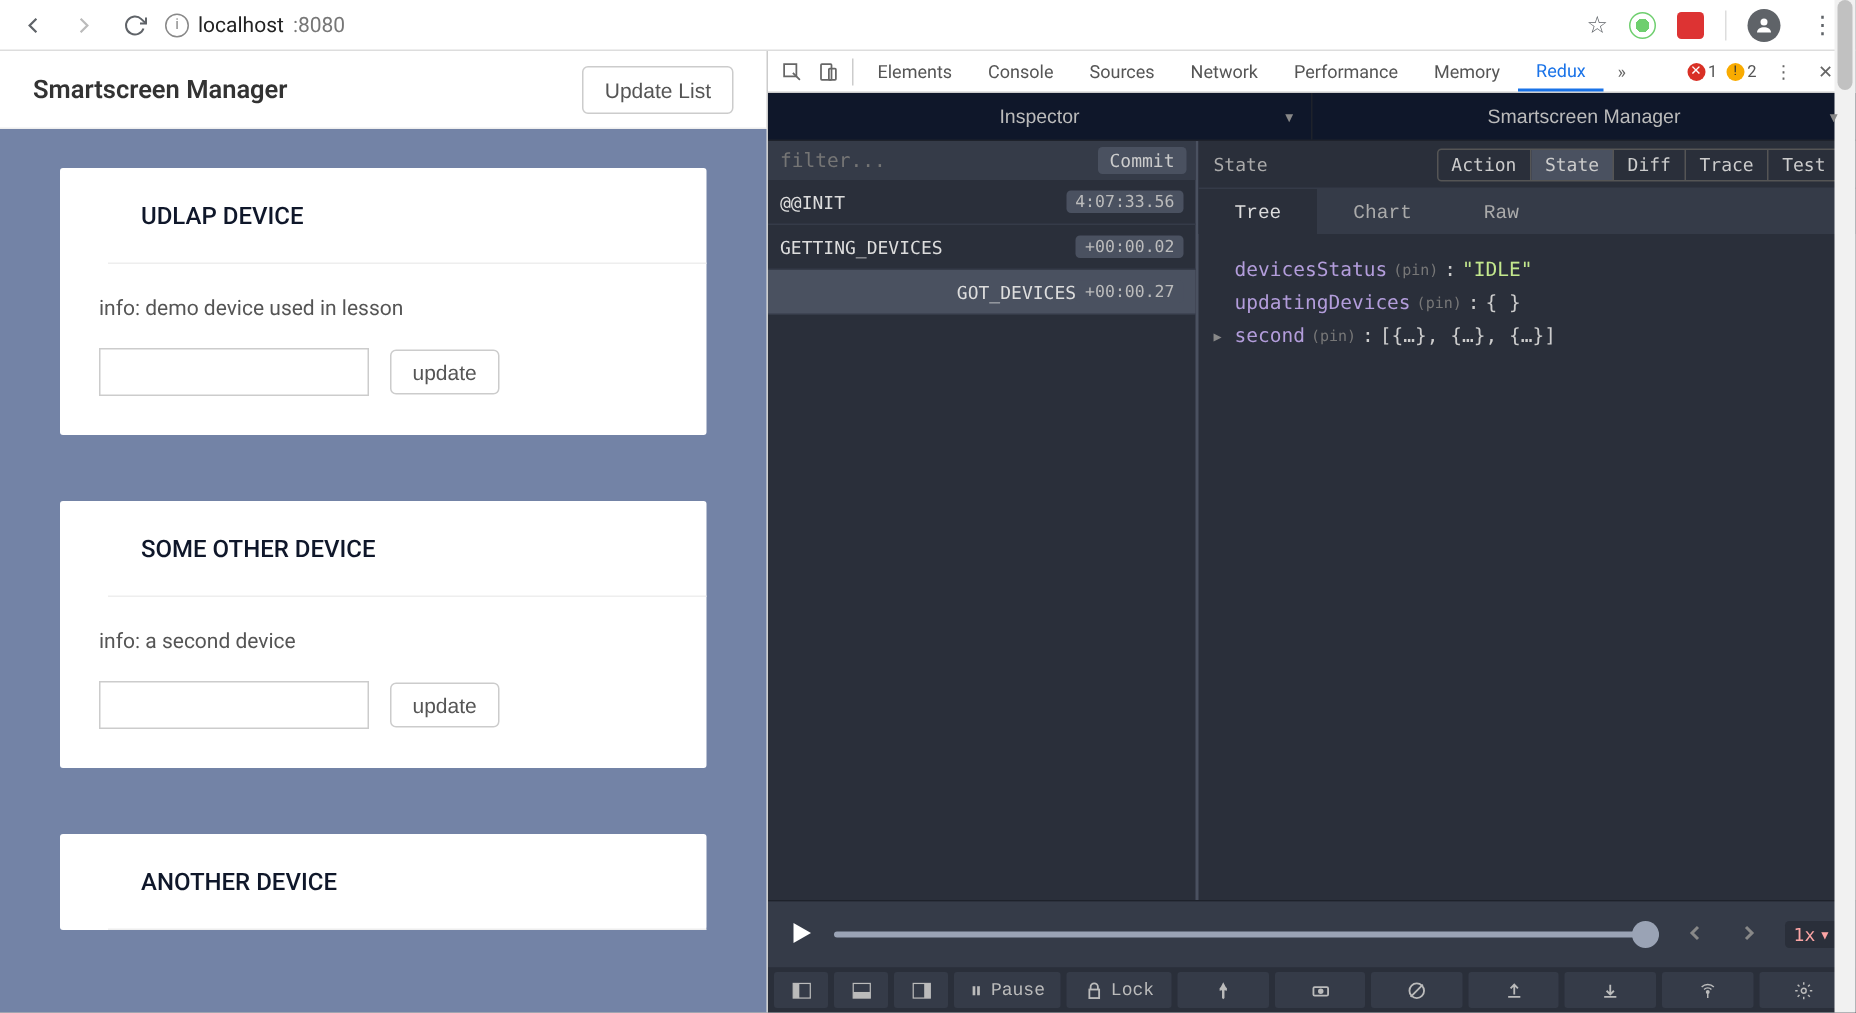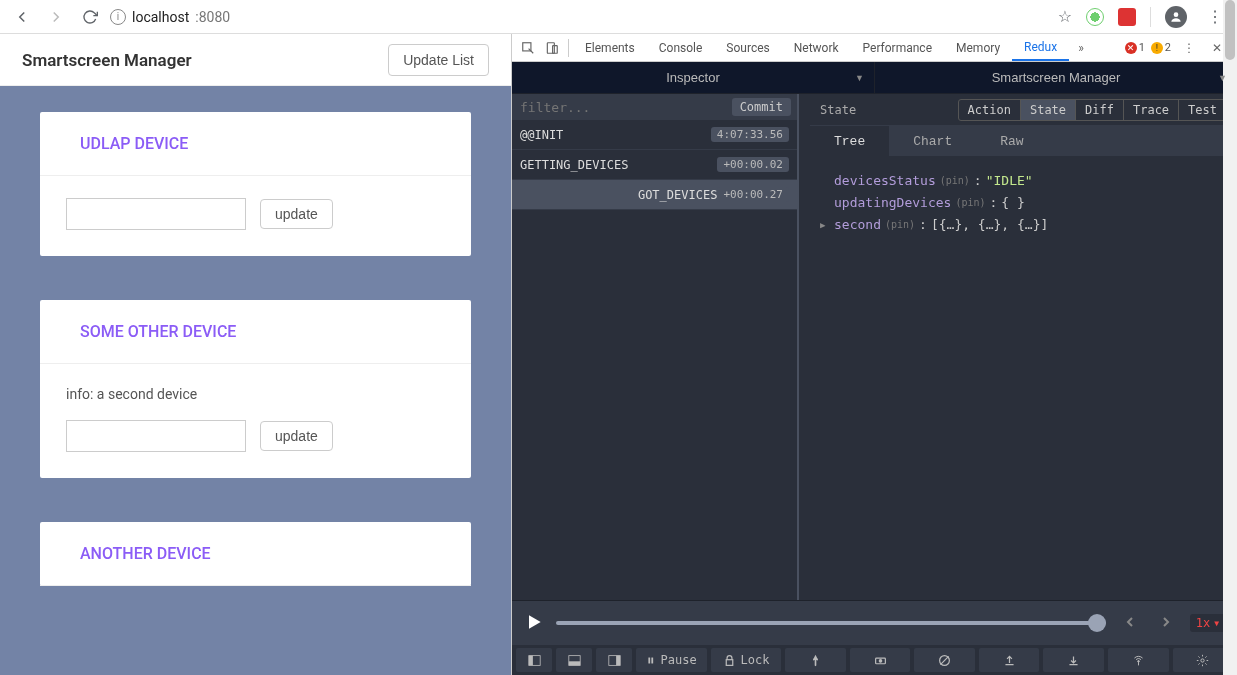--- a/index.html
+++ b/index.html
@@ -21,21 +21,21 @@
 
 .main { display: flex; height: calc(675px - 34px); }
 
 
 .app { width: 512px; background: #fff; border-right: 1px solid #ccc; display:flex; flex-direction:column; }
 .app-header { height: 52px; display: flex; align-items: center; padding: 0 22px; border-bottom: 1px solid #eee; }
 .app-title { font-size: 17px; font-weight: 600; color: #333; }
 .update-list-btn { margin-left: auto; padding: 7px 14px; border: 1px solid #ccc; border-radius: 4px; background: #fff; font-size: 14px; color: #555; cursor: pointer; }
 .app-body { flex:1; background: #7383a6; padding: 26px 40px; overflow-y: auto; position:relative;}
 .card { background: #fff; border-radius: 2px; margin-bottom: 44px; padding: 0; }
-.card-title { padding: 22px 40px; font-size: 16px; font-weight: 500; color: #8b5cf6; border-bottom: 1px solid #eee; }
+.card-title { padding: 22px 22px; font-size: 16px; font-weight: 500; color: #0f172a; border-bottom: 1px solid #eee; margin-left: 32px; }
 .card-body { padding: 22px 26px 26px; }
 .card-info { font-size: 14px; color: #555; margin-bottom: 18px; }
 .card-row { display:flex; gap: 14px; align-items:center;}
 .card-input { width: 180px; height: 32px; border: 1px solid #ccc; padding: 4px 8px; font-size: 14px; }
 .card-btn { padding: 6px 14px; border: 1px solid #ccc; border-radius: 4px; background: #fff; font-size: 14px; color: #555; cursor:pointer; }
 .app-scroll { position:absolute; right:0; top:0; bottom:0; width:14px; background:#f1f1f1;}
 .app-scroll-thumb { position:absolute; left:2px; right:2px; top:0; height:60px; background:#c1c1c1; border-radius:5px;}
 
 
 .devtools { flex: 1; display: flex; flex-direction: column; background: #fff; }
@@ -48,21 +48,21 @@
 .err-dot { width:12px;height:12px;border-radius:50%;display:flex;align-items:center;justify-content:center;font-size:9px;color:#fff;}
 .dt-close { width:20px;height:20px;display:flex;align-items:center;justify-content:center;color:#666;cursor:pointer;}
 .dt-vdiv { width:1px;height:18px;background:#ccc;margin:0 4px;}
 
 
 .redux { flex:1; display:flex; flex-direction:column; background:#2a2f3a; color:#ccc; font-family: monospace; font-size:12px; }
 .redux-top { display:flex; height:32px; background:#0f172a; border-bottom:1px solid #1e222b;}
 .redux-dd { flex:1; display:flex;align-items:center;justify-content:center; color:#bbb; font-family:-apple-system,sans-serif; font-size:13px; position:relative; cursor:pointer;}
 .redux-dd:first-child { border-right:1px solid #1e222b;}
 .redux-dd-chev { position:absolute; right:10px; color:#888; font-size:9px;}
-.redux-mid { flex:1; display:flex;gap:11px; }
+.redux-mid { flex:1; display:flex; }
 .action-pane { width: 287px; border-right: 2px solid #4a5160; display:flex;flex-direction:column;}
 .filter-row { display:flex; height:26px; background:#353b48; align-items:center;}
 .filter-input { flex:1; background:transparent; border:none; color:#aaa; font-family:monospace; font-size:13px; padding:0 8px;}
 .commit-btn { background:#4a5160; color:#ccc; border:none; padding:2px 8px; border-radius:3px; margin-right:6px; font-family:monospace; font-size:12px; cursor:pointer;}
 .action-list { flex:1;}
 .action-item { display:flex; align-items:center; height:30px; padding:0 8px; border-bottom:1px solid #353b48; cursor:pointer;}
 .action-item.selected { background:#4a5160;text-align:right;}
 .action-name { flex:1; color:#ddd;}
 .action-time { background:#4a5160; color:#bbb; padding:1px 6px; border-radius:3px; font-size:11px;}
 
@@ -84,24 +84,24 @@
 .tree-obj { color:#ccc;}
 .tree-row { display:flex; align-items:center; gap:4px;}
 .tree-caret { color:#888; font-size:9px; width:10px;}
 
 .redux-bottom { border-top:1px solid #1e222b;}
 .slider-row { display:flex; align-items:center; height:44px; padding:0 12px; gap:12px; background:#353b48;}
 .play-btn { color:#fff; cursor:pointer;}
 .slider { flex:1; height:4px; background:#9aa3b5; position:relative; border-radius:2px;}
 .slider-thumb { position:absolute; right:0; top:-7px; width:18px; height:18px; border-radius:50%; background:#9aa3b5;}
 .slider-nav { color:#888; cursor:pointer; padding:0 4px;}
-.speed { display:flex;align-items:center; gap:4px; color:#ef4444; font-family:monospace; font-size:12px; padding:2px 6px; background:#2a2f3a; border-radius:3px;}
+.speed { display:flex;align-items:center; gap:4px; color:#fca5a5; font-family:monospace; font-size:12px; padding:2px 6px; background:#2a2f3a; border-radius:3px;}
 .toolbar-row { display:flex; height:30px; background:#2a2f3a; gap:4px; padding:3px 4px;}
 .tb-btn { flex:0 0 auto; min-width:36px; display:flex;align-items:center;justify-content:center; background:#353b48; color:#bbb; border-radius:2px; cursor:pointer; font-size:12px; gap:5px; padding:0 10px;}
-.tb-btn.wide { min-width:60px;}
+.tb-btn.wide { min-width:60px;font-family:Liberation Mono, monospace;}
 .tb-btn svg { width:13px; height:13px;}
 </style>
 </head>
 <body>
 
 <div class="browser-bar">
   <div class="nav-btn">
     <svg width="18" height="18" viewBox="0 0 24 24" fill="none" stroke="currentColor" stroke-width="2">
         <polyline points="15 18 9 12 15 6"></polyline>
       </svg>
@@ -141,20 +141,21 @@
 
   <div class="app">
     <div class="app-header">
       <div class="app-title">Smartscreen Manager</div>
       <button class="update-list-btn">Update List</button>
     </div>
     <div class="app-body">
       <div class="card">
         <div class="card-title">UDLAP DEVICE</div>
         <div class="card-body">
+          <div class="card-info">info: demo device used in lesson</div>
           <div class="card-row">
             <input class="card-input" style="">
             <button class="card-btn">update</button>
           </div>
         </div>
       </div>
       <div class="card">
         <div class="card-title">SOME OTHER DEVICE</div>
         <div class="card-body">
           <div class="card-info">info: a second device</div>

